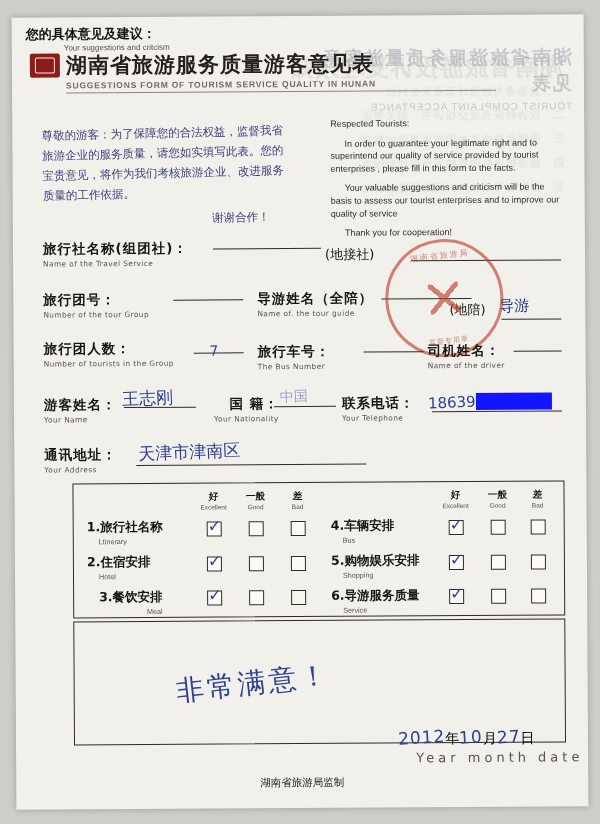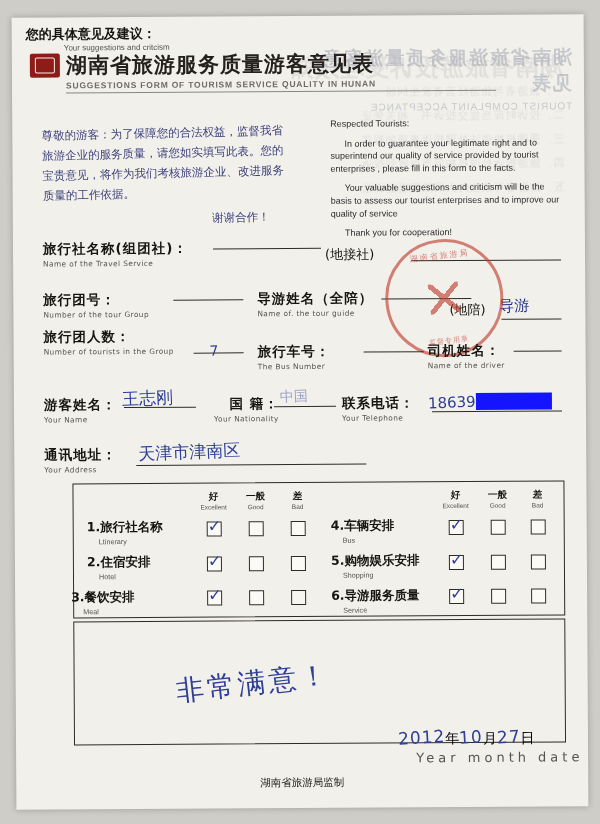--- a/index.html
+++ b/index.html
@@ -242,21 +242,21 @@
 
     <div class="paren" style="position:absolute;left:436px;top:286px;">(地陪)</div>
     <div class="uline" style="left:488px;top:304px;width:60px;"></div>
     <div class="hand ink" style="left:486px;top:282px;">导游</div>
 
     <div class="seal">
       <div class="seal-top">湖南省旅游局</div>
       <div class="seal-bot">监督专用章</div>
     </div>
 
-    <div class="field" style="left:30px;top:302px;">
+    <div class="field" style="left:30px;top:314px;">
       <div class="lab-cn">旅行团人数：</div>
       <div class="lab-en">Number of tourists in the Group</div>
     </div>
     <div class="uline" style="left:180px;top:336px;width:50px;"></div>
     <div class="hand" style="left:196px;top:326px;font-size:14px;">7</div>
 
     <div class="field" style="left:244px;top:318px;">
       <div class="lab-cn">旅行车号：</div>
       <div class="lab-en">The  Bus  Number</div>
     </div>
@@ -336,21 +336,21 @@
 
     <div class="item" style="left:72px;top:537px;">
       <div class="cn"><span>2.</span><span>住宿安排</span></div>
       <div class="en">Hotel</div>
     </div>
     <div class="chk" style="left:192px;top:540px;"></div>
     <div class="tick" style="left:193px;top:538px;">✓</div>
     <div class="chk" style="left:234px;top:540px;"></div>
     <div class="chk" style="left:276px;top:540px;"></div>
 
-    <div class="item" style="left:56px;top:572px;">
+    <div class="item" style="left:84px;top:572px;text-align:right;">
       <div class="cn"><span>3.</span><span>餐饮安排</span></div>
       <div class="en">Meal</div>
     </div>
     <div class="chk" style="left:192px;top:574px;"></div>
     <div class="tick" style="left:193px;top:572px;">✓</div>
     <div class="chk" style="left:234px;top:574px;"></div>
     <div class="chk" style="left:276px;top:574px;background:#f6f5ee;"></div>
 
     <div class="item" style="left:316px;top:502px;">
       <div class="cn"><span>4.</span><span>车辆安排</span></div>

